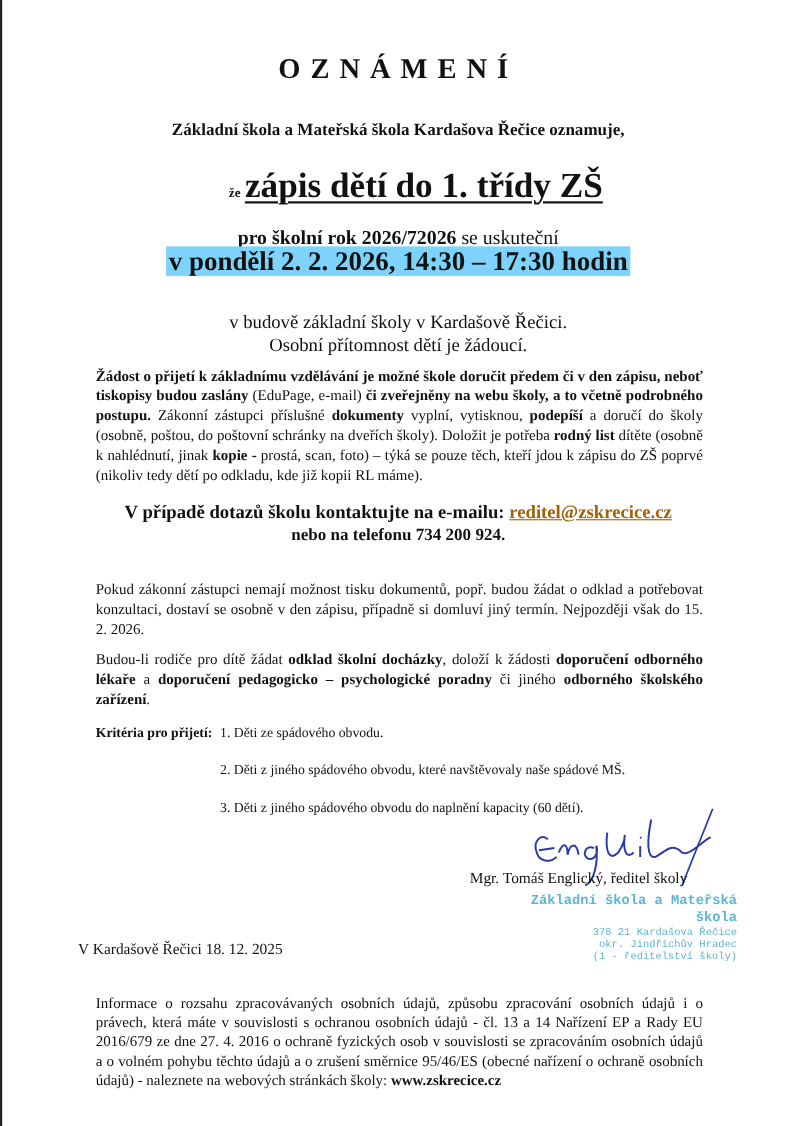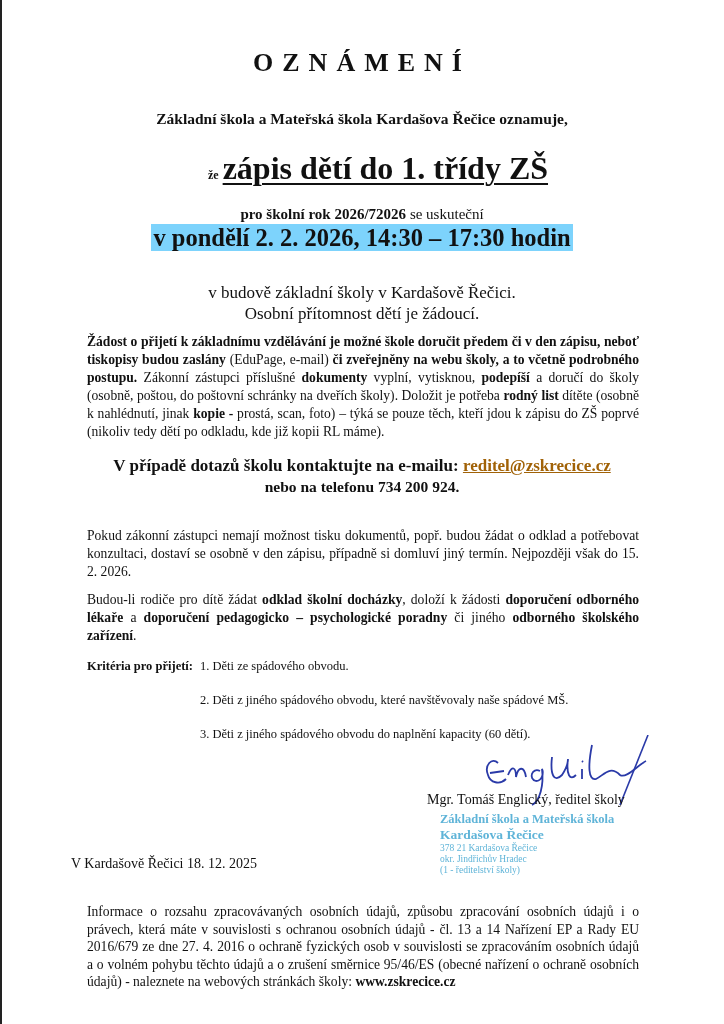--- a/index.html
+++ b/index.html
@@ -10,43 +10,43 @@
     .page-edge { position: absolute; left: 0; top: 0; width: 2px; height: 1024px; background: #222; }
     .abs { position: absolute; }
     .center { left: 0; width: 724px; text-align: center; }
     .title {
       top: 48px; font-size: 26px; font-weight: bold; letter-spacing: 9px;
     }
     .school-line { top: 110px; font-size: 15.5px; font-weight: bold; }
     .headline { top: 150px; font-size: 32px; font-weight: bold; padding-left: 16px; }
     .headline .small { font-size: 12px; font-weight: bold; margin-right: 4px; }
     .headline .big { text-decoration: underline; text-decoration-thickness: 2px; text-underline-offset: 4px; }
-    .year-line { top: 206px; font-size: 15px; }
+    .year-line { top: 206px; font-size: 18px; }
     .year-line b { font-weight: bold; }
     .date-line { top: 224px; font-size: 24.5px; font-weight: bold; }
     .date-line span { background: #7dd3fc; padding: 0 2px; }
     .loc { top: 282px; font-size: 17px; line-height: 21px; }
     .para {
       left: 87px; width: 552px; font-size: 13.6px; line-height: 18px; text-align: justify;
     }
     .p1 { top: 333px; }
     .contact { top: 456px; font-size: 17px; font-weight: bold; }
     .contact .email { color: #a16207; text-decoration: underline; }
     .phone { top: 478px; font-size: 15.5px; font-weight: bold; }
     .p2 { top: 527px; font-weight: normal; }
     .p3 { top: 591px; }
     .crit-label { left: 87px; top: 659px; font-size: 12.5px; font-weight: bold; }
     .crit-item { left: 200px; font-size: 12.5px; font-family: Liberation Serif, serif; }
     .c1 { top: 659px; }
     .c2 { top: 693px; }
     .c3 { top: 727px; }
     .sig-name { left: 427px; top: 792px; font-size: 14px; }
     .stamp {
-      left: 440px; top: 812px; width: 230px; text-align: left;
-      font-family: Liberation Serif, serif; color: #5fb4d8;
+      left: 440px; top: 812px; width: 230px; text-align: right;
+      font-family: Liberation Mono, monospace; color: #5fb4d8;
     }
     .stamp .s1 { font-size: 12.5px; font-weight: bold; line-height: 15px; }
     .stamp .s2 { font-size: 13.5px; font-weight: bold; line-height: 16px; }
     .stamp .s3 { font-size: 9.5px; line-height: 11px; }
     .signature { left: 470px; top: 735px; width: 220px; height: 80px; }
     .place-date { left: 71px; top: 856px; font-size: 14px; }
     .p4 { top: 890px; line-height: 17.5px; margin-top: 13px; }
   </style>
 </head>
 <body>
@@ -98,21 +98,20 @@
   <path d="M70 36 C62 32 58 44 66 46 C72 46 74 38 72 34 C74 50 70 66 62 70" stroke="#2a3aa8" stroke-width="1.8" fill="none"></path>
   <path d="M82 22 C80 40 84 48 92 40 C96 34 98 28 98 24 C96 40 100 46 106 40" stroke="#2a3aa8" stroke-width="1.8" fill="none"></path>
   <path d="M112 34 L112 44 M112 26 L113 27" stroke="#2a3aa8" stroke-width="1.8" fill="none"></path>
   <path d="M122 10 C118 30 118 46 126 44 C134 40 140 30 150 40 C156 44 168 30 176 26" stroke="#2a3aa8" stroke-width="1.8" fill="none"></path>
 </svg>
 
 <div class="abs sig-name">Mgr. Tomáš Englický, ředitel školy</div>
 
 <div class="abs stamp">
   <div class="s1">Základní škola a Mateřská škola</div>
-  <div class="s2">Kardašova Řečice</div>
   <div class="s3">378 21  Kardašova Řečice</div>
   <div class="s3">okr. Jindřichův Hradec</div>
   <div class="s3">(1 - ředitelství školy)</div>
 </div>
 
 <div class="abs place-date">V Kardašově Řečici 18. 12. 2025</div>
 
 <div class="abs para p4">
   <span>Informace o rozsahu zpracovávaných osobních údajů, způsobu zpracování osobních údajů i o právech, která máte v souvislosti s ochranou osobních údajů - čl. 13 a 14 Nařízení EP a Rady EU 2016/679 ze dne 27. 4. 2016 o ochraně fyzických osob v souvislosti se zpracováním osobních údajů a o volném pohybu těchto údajů a o zrušení směrnice 95/46/ES (obecné nařízení o ochraně osobních údajů) - naleznete na webových stránkách školy: </span><b>www.zskrecice.cz</b>
 </div>

